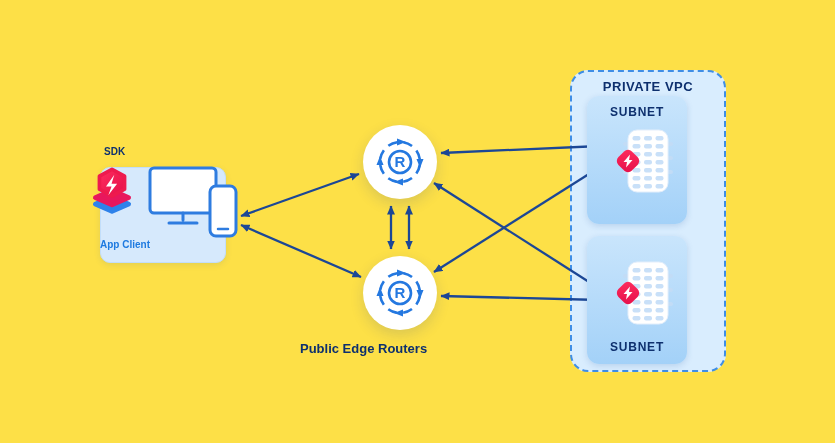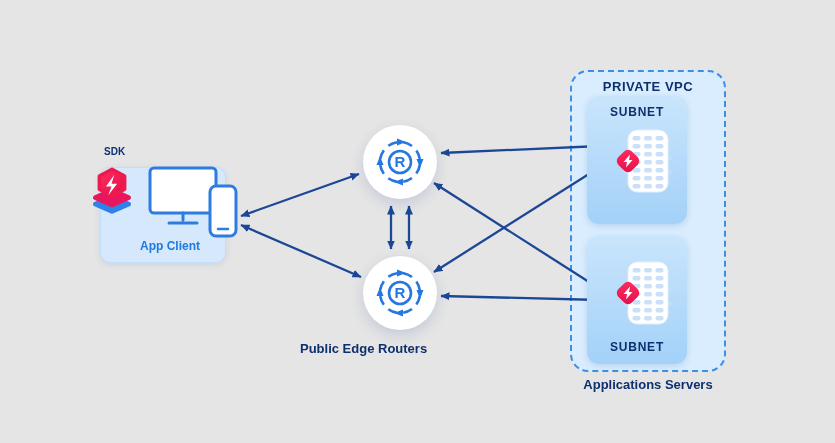--- a/index.html
+++ b/index.html
@@ -1,19 +1,19 @@
 <!DOCTYPE html>
 <html><head>
 <meta charset="utf-8">
 <style>
   * { margin:0; padding:0; box-sizing:border-box; }
   html,body { font-family:"Liberation Sans", sans-serif; }
   #canvas{
     position:relative; width:835px; height:443px;
-    background:#e5e5e5; overflow:hidden;
+    background:#fde047; overflow:hidden;
   }
   .abs{ position:absolute; }
 
   
   .vpc{
     left:570px; top:70px; width:156px; height:302px;
     background:#d9edfe; border:2px dashed #3f8ee6; border-radius:18px;
     z-index:1;
   }
   .vpc-title{
@@ -62,22 +62,22 @@
   .sdk-label{
     position:absolute; left:18px; top:0;
     font-size:10px; font-weight:bold; color:#0e306e;
   }
   .client-box{
     position:absolute; left:14px; top:21px; width:126px; height:96px;
     background:#d6e9fc; border:1px solid #c2defa; border-radius:10px;
     box-shadow:0 2px 6px rgba(40,90,160,.12);
   }
   .client-label{
-    position:absolute; left:14px; top:93px; width:100px; text-align:right;
-    font-size:12px; font-weight:bold; color:#1e7ae0;
+    position:absolute; left:14px; top:93px; width:100px; text-align:left;
+    font-size:10px; font-weight:bold; color:#1e7ae0;
   }
   .sdk-icon{ position:absolute; left:0; top:20px; }
   .monitor-icon{ position:absolute; left:61px; top:19px; }
   .phone-icon{ position:absolute; left:122px; top:38px; }
 
   
   .arrows{ left:0; top:0; z-index:2; pointer-events:none; }
 </style>
 </head>
 <body>
@@ -105,21 +105,20 @@
       <line x1="391" y1="206" x2="391" y2="249" marker-start="url(#mStart)" marker-end="url(#mEnd)"></line>
       <line x1="409" y1="206" x2="409" y2="249" marker-start="url(#mStart)" marker-end="url(#mEnd)"></line>
       <line x1="600" y1="146" x2="441" y2="153" marker-end="url(#mEnd)"></line>
       <line x1="600" y1="167" x2="434" y2="272" marker-end="url(#mEnd)"></line>
       <line x1="600" y1="289" x2="434" y2="183" marker-end="url(#mEnd)"></line>
       <line x1="600" y1="300" x2="441" y2="296" marker-end="url(#mEnd)"></line>
     </g>
   </svg>
 
   <div class="abs vpc-title">PRIVATE VPC</div>
-  <div class="abs vpc-caption">Applications Servers</div>
 
   <div class="abs subnet subnet-top">
     <div class="subnet-label at-top">SUBNET</div>
     <svg class="server-icon" width="68" height="72" viewBox="0 0 68 72">
       <g fill="#c2dcf6">
         <rect x="9" y="16" width="7" height="4" rx="2"></rect>
           <rect x="9" y="30" width="7" height="4" rx="2"></rect>
           <rect x="9" y="44" width="7" height="4" rx="2"></rect>
         <rect x="52" y="16" width="7" height="4" rx="2"></rect>
           <rect x="52" y="30" width="7" height="4" rx="2"></rect>

